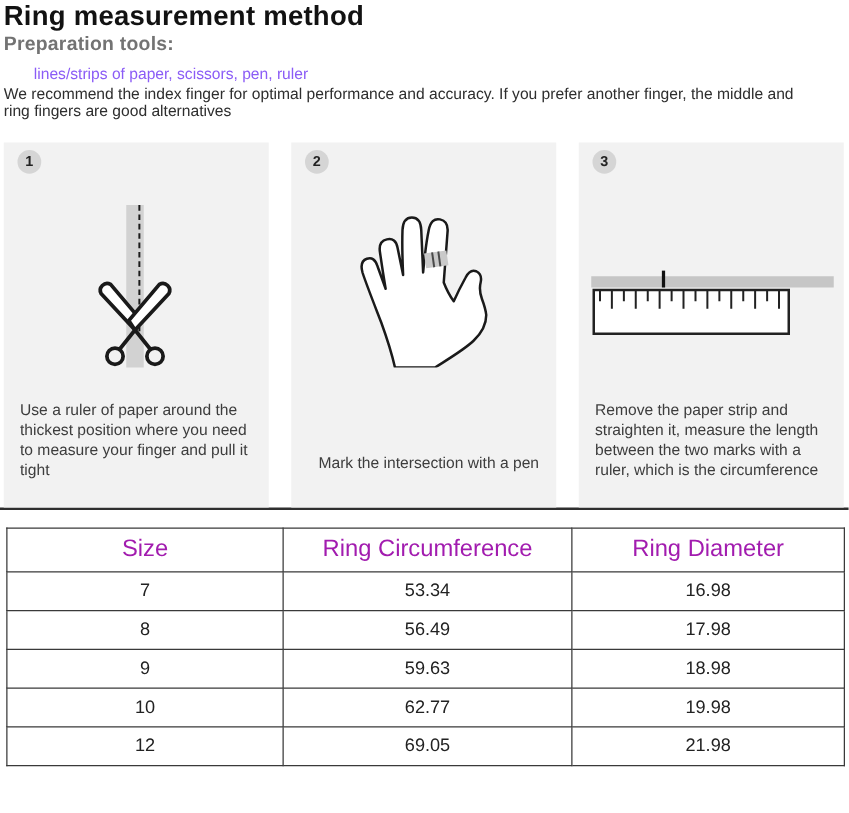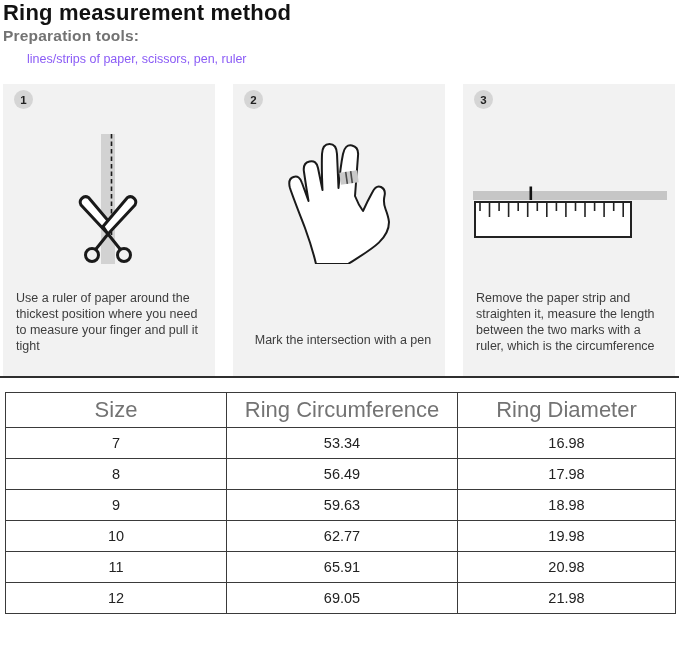--- a/index.html
+++ b/index.html
@@ -46,36 +46,37 @@
 
   
   table.size-table {
     margin:14px 0 0 5px; width:667px;
     border-collapse:collapse; table-layout:fixed;
   }
   .size-table th, .size-table td {
     border:1.5px solid #3a3a3a; text-align:center; padding:0;
   }
   .size-table th {
-    height:34px; font-size:22px; font-weight:normal; color:#737373;
+    height:34px; font-size:19px; font-weight:normal; color:#a21caf;
   }
   .size-table td {
     height:30px; font-size:14.5px; color:#222;
   }
   .col-size { width:220px; } .col-circ { width:230px; } .col-diam { width:217px; }
 </style>
 </head>
 <body>
 
 <div class="page">
 
   <header>
     <h1>Ring measurement method</h1>
     <h2>Preparation tools:</h2>
     <p class="tools">lines/strips of paper, scissors, pen, ruler</p>
+    <p class="rec">We recommend the index finger for optimal performance and accuracy. If you prefer another finger, the middle and ring fingers are good alternatives</p>
   </header>
 
   <div class="steps">
 
     <section class="step-box">
       <div class="badge">
         <span>1</span>
       </div>
       <div class="illus illus-1">
         <svg width="110" height="132" viewBox="0 0 110 132">
@@ -203,25 +204,20 @@
         <td>9</td>
         <td>59.63</td>
         <td>18.98</td>
       </tr>
       <tr>
         <td>10</td>
         <td>62.77</td>
         <td>19.98</td>
       </tr>
       <tr>
-        <td>11</td>
-        <td>65.91</td>
-        <td>20.98</td>
-      </tr>
-      <tr>
         <td>12</td>
         <td>69.05</td>
         <td>21.98</td>
       </tr>
     </tbody>
   </table>
 
 </div>
 
 </body></html>

